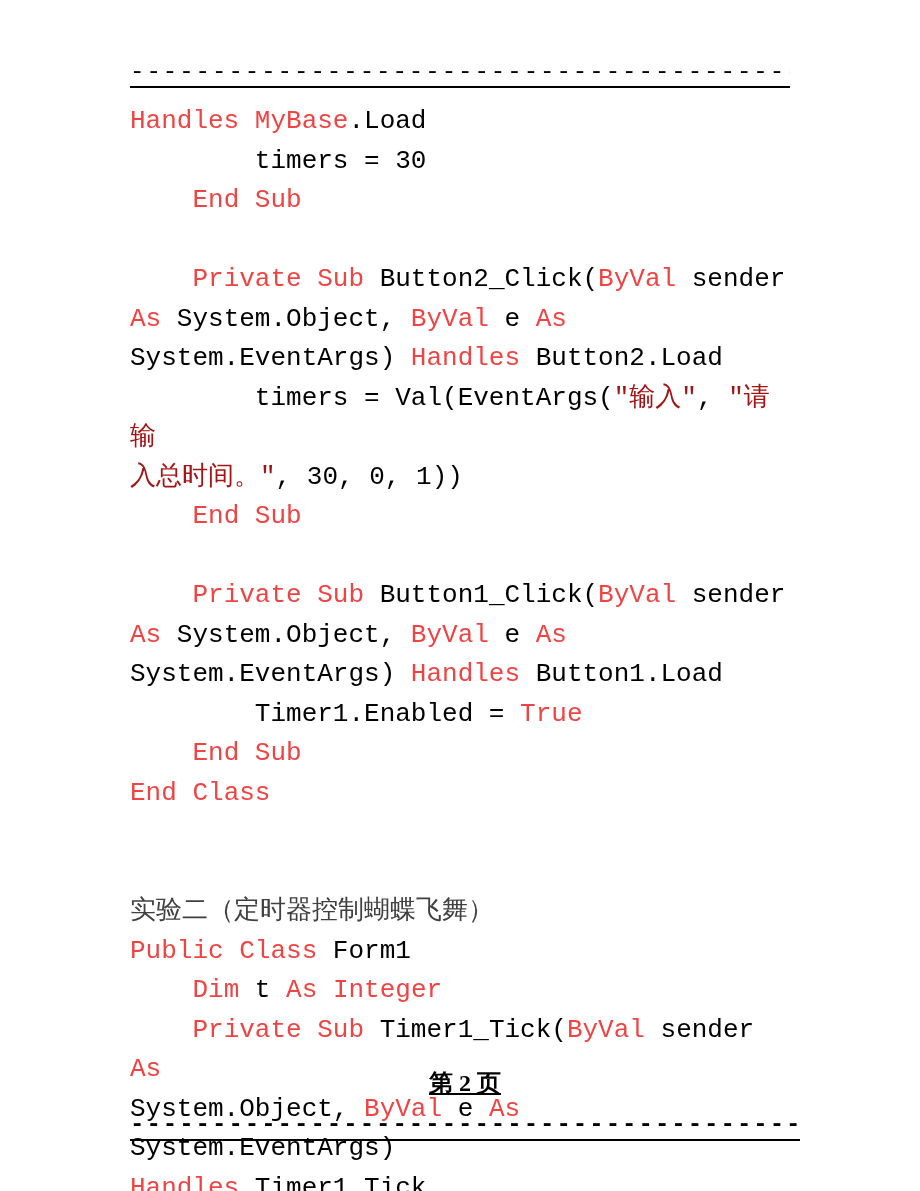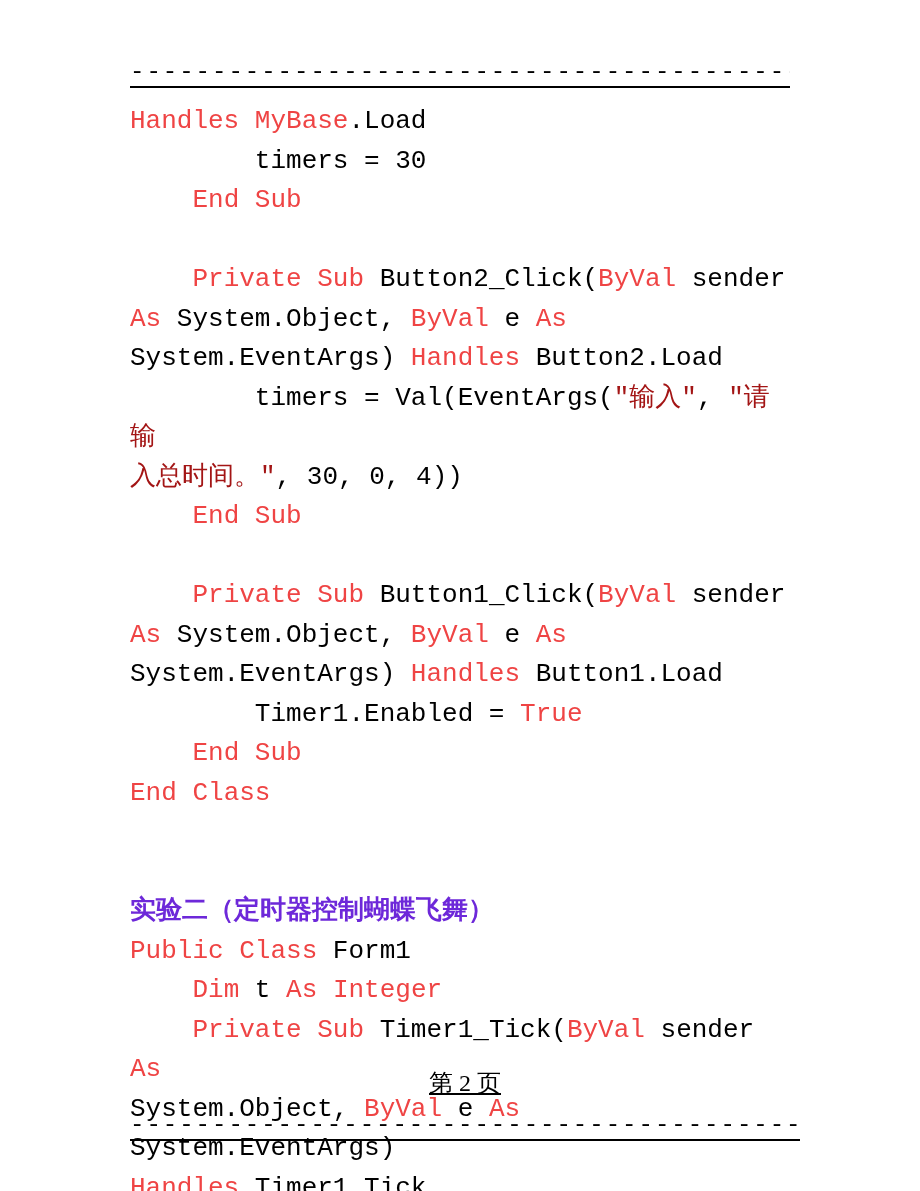--- a/index.html
+++ b/index.html
@@ -34,29 +34,30 @@
   .code {
     font-family: "SimSun", "宋体", "Courier New", monospace;
     font-size: 26px;
     line-height: 1.52;
     white-space: pre-wrap;
     margin-top: 14px;
   }
   .kw { color: #ef4444; }
   .str { color: #a31515; }
   .section-title {
-    color: #6d28d9;
-    font-weight: bold;
+    color: #404040;
+    font-weight: normal;
   }
   .footer-area {
     position: absolute;
     left: 130px;
     right: 120px;
     bottom: 50px;
     text-align: center;
+    font-weight: bold;
   }
   .page-number {
     font-family: "SimSun", "宋体", serif;
     font-size: 24px;
     text-decoration: underline;
     display: inline-block;
     margin-bottom: 14px;
   }
 </style>
 </head>
@@ -68,21 +69,21 @@
   <hr class="hr">
 
   <div class="code"><span class="kw">Handles</span><span> </span><span class="kw">MyBase</span><span>.Load</span>
 <span>        timers = 30</span>
 <span>    </span><span class="kw">End</span><span> </span><span class="kw">Sub</span>
 <span></span>
 <span>    </span><span class="kw">Private</span><span> </span><span class="kw">Sub</span><span> Button2_Click(</span><span class="kw">ByVal</span><span> sender </span>
 <span class="kw">As</span><span> System.Object, </span><span class="kw">ByVal</span><span> e </span><span class="kw">As</span><span> </span>
 <span>System.EventArgs) </span><span class="kw">Handles</span><span> Button2.Load</span>
 <span>        timers = Val(EventArgs(</span><span class="str">"输入"</span><span>, </span><span class="str">"请输</span>
-<span class="str">入总时间。"</span><span>, 30, 0, 4))</span>
+<span class="str">入总时间。"</span><span>, 30, 0, 1))</span>
 <span>    </span><span class="kw">End</span><span> </span><span class="kw">Sub</span>
 <span></span>
 <span>    </span><span class="kw">Private</span><span> </span><span class="kw">Sub</span><span> Button1_Click(</span><span class="kw">ByVal</span><span> sender </span>
 <span class="kw">As</span><span> System.Object, </span><span class="kw">ByVal</span><span> e </span><span class="kw">As</span><span> </span>
 <span>System.EventArgs) </span><span class="kw">Handles</span><span> Button1.Load</span>
 <span>        Timer1.Enabled = </span><span class="kw">True</span>
 <span>    </span><span class="kw">End</span><span> </span><span class="kw">Sub</span>
 <span class="kw">End</span><span> </span><span class="kw">Class</span>
 
 

